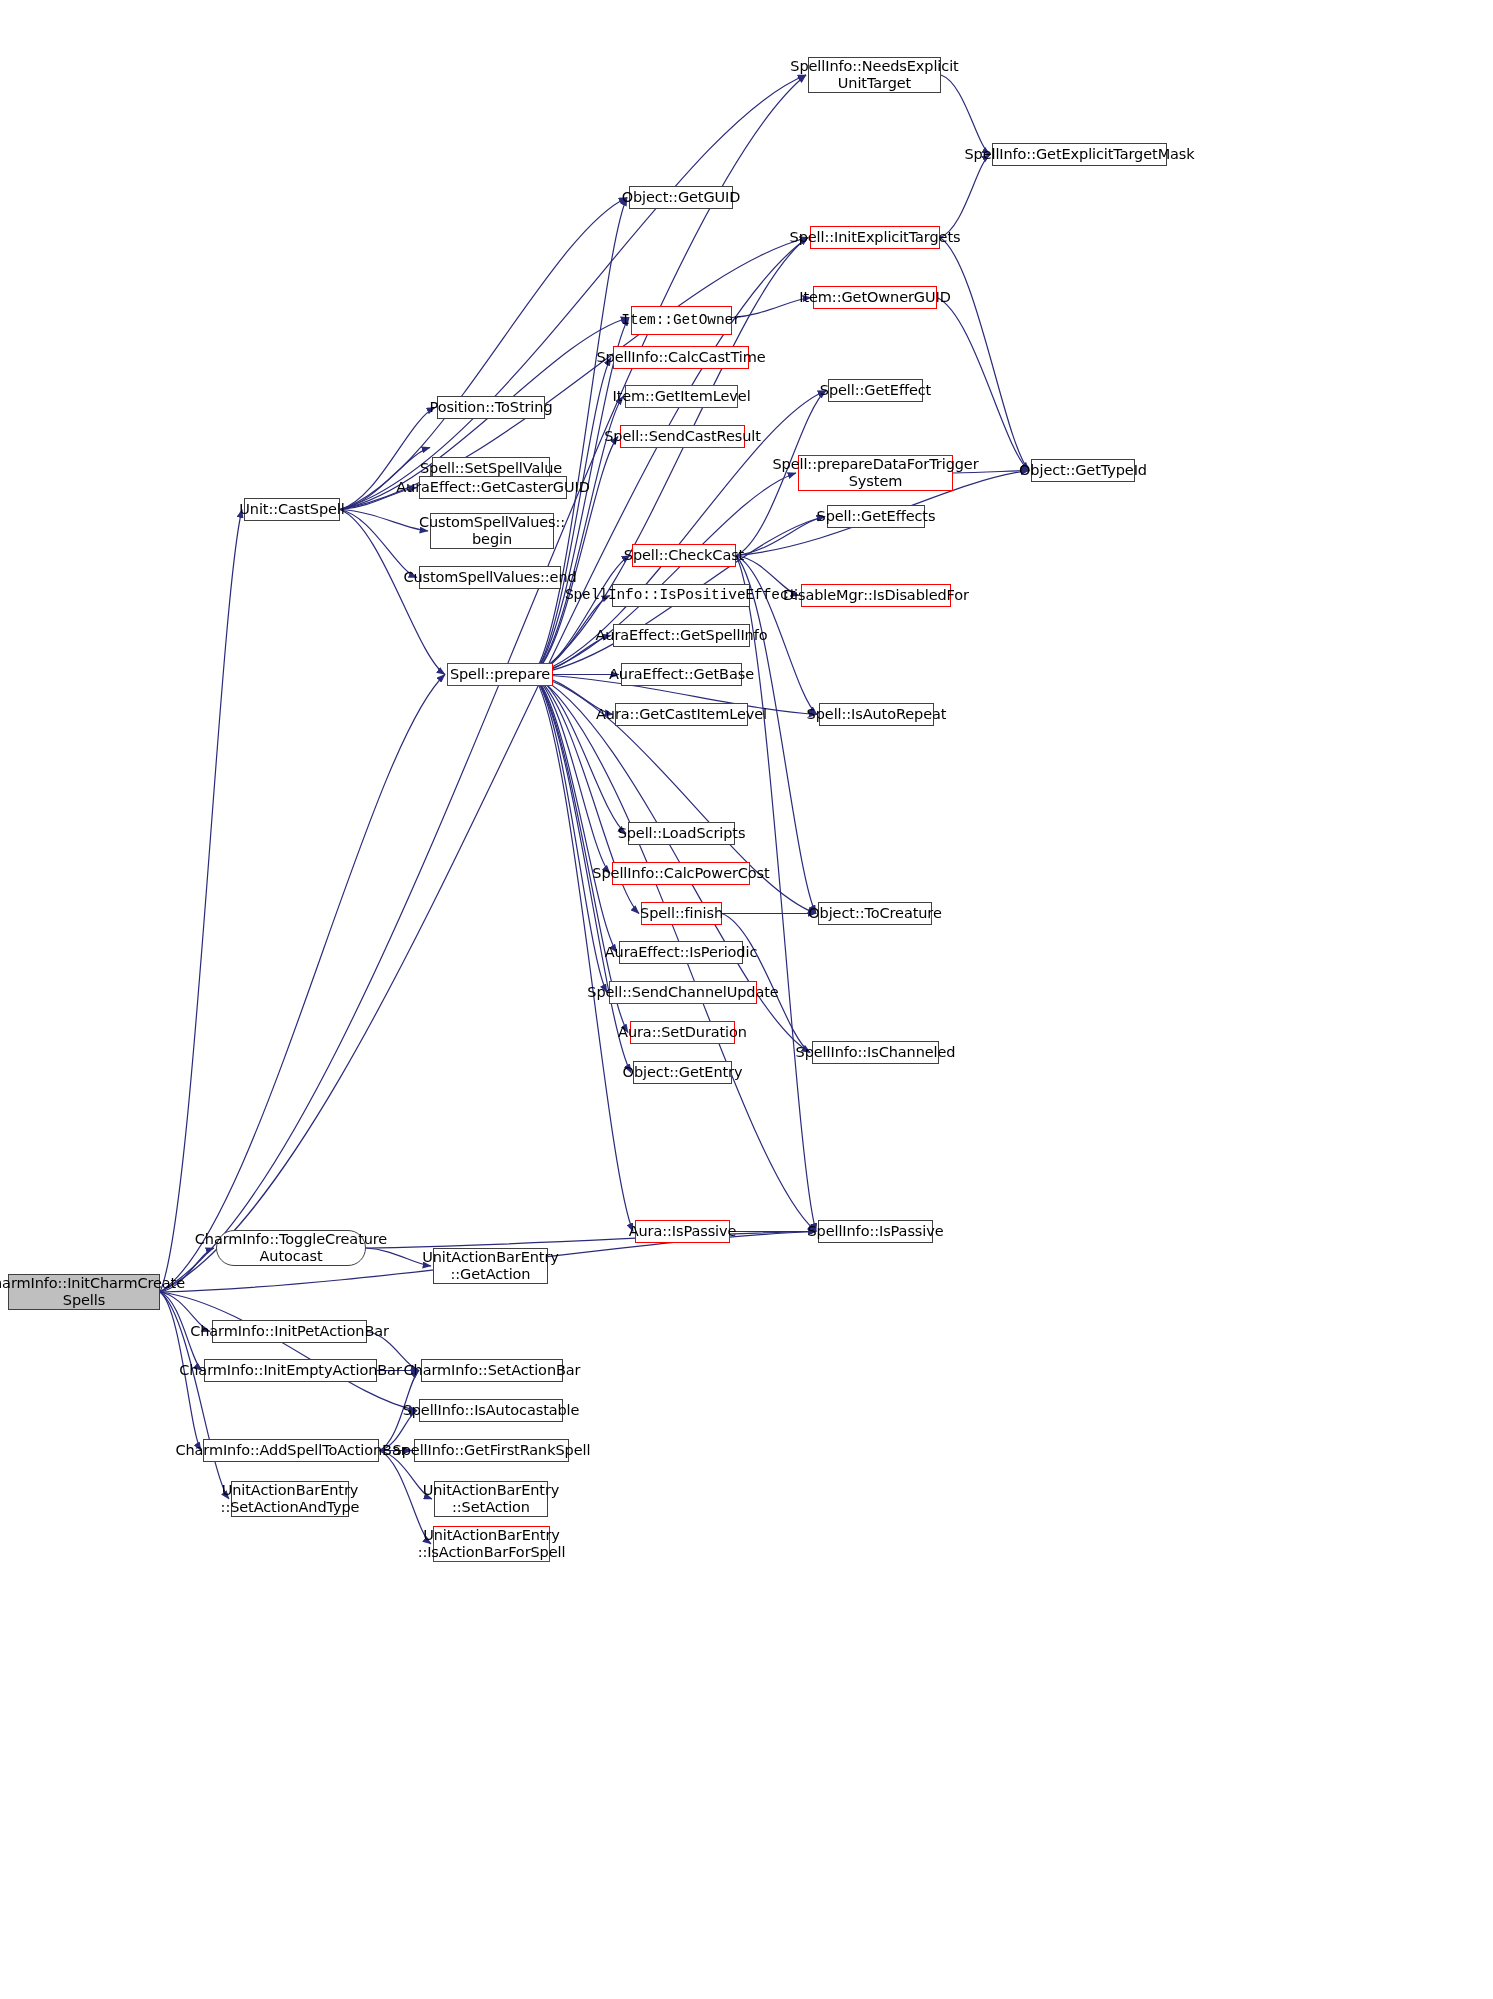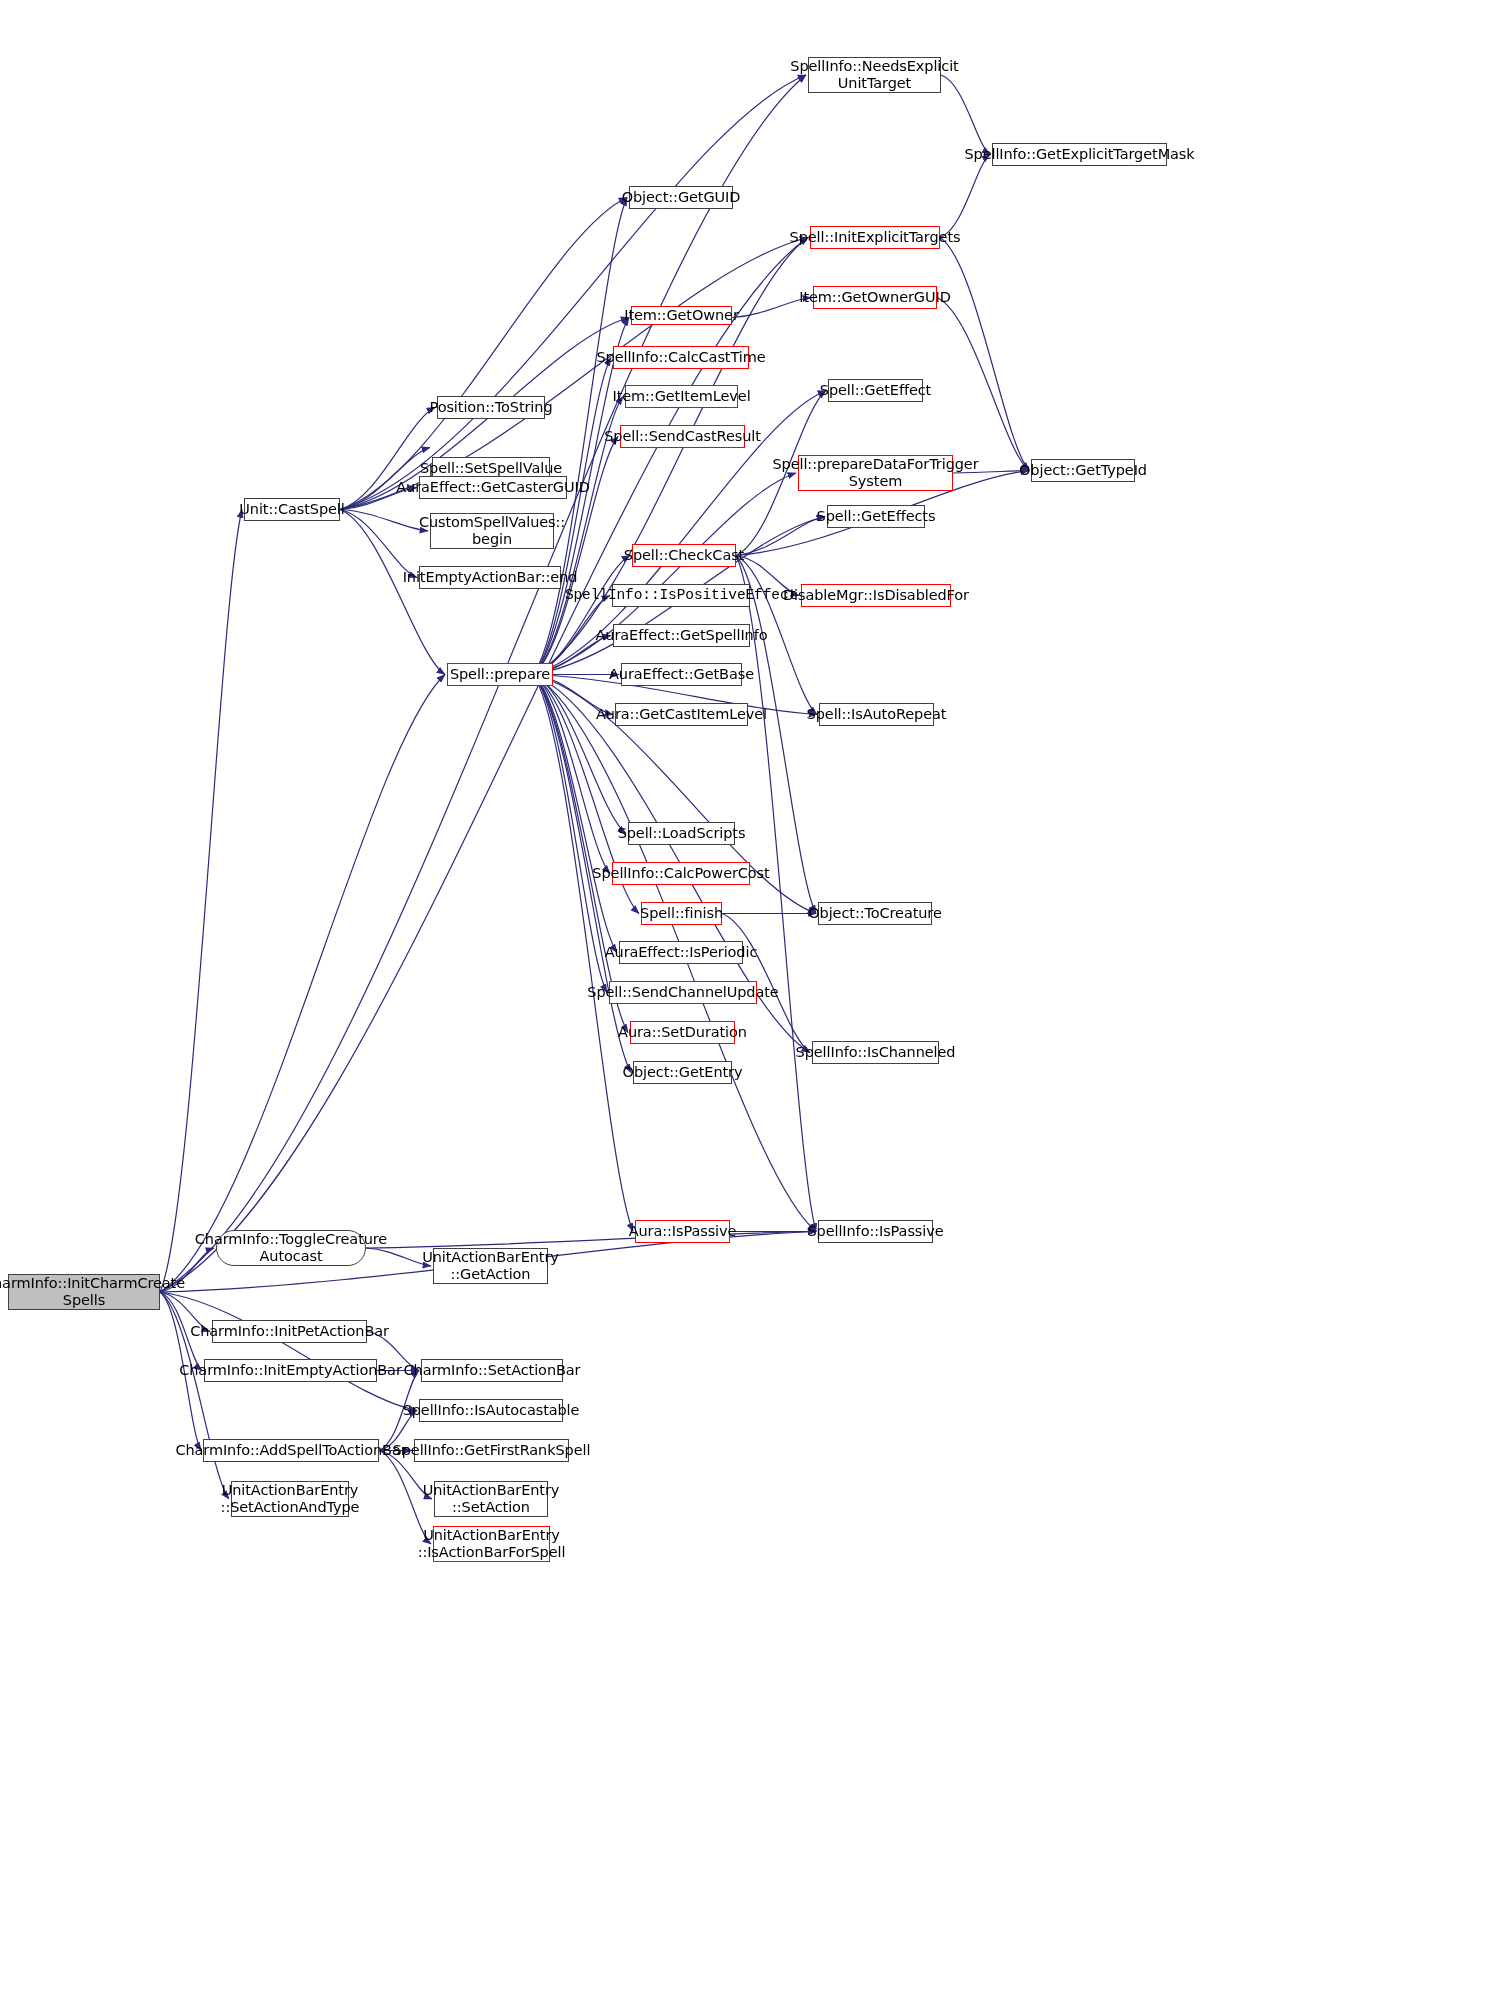--- a/index.html
+++ b/index.html
@@ -137,24 +137,24 @@
   </svg>
   <div id="node-layer">
       <div class="node root" style="left: 8px; top: 1274px; width: 152px; height: 36px;">CharmInfo::InitCharmCreate
 Spells</div>
       <div class="node" style="left: 244px; top: 498px; width: 96px; height: 23px;">Unit::CastSpell</div>
       <div class="node" style="left: 437px; top: 396px; width: 108px; height: 23px;">Position::ToString</div>
       <div class="node" style="left: 432px; top: 436px; width: 118px; height: 23px; margin-top: 21px;">Spell::SetSpellValue</div>
       <div class="node" style="left: 419px; top: 476px; width: 148px; height: 23px;">AuraEffect::GetCasterGUID</div>
       <div class="node" style="left: 430px; top: 513px; width: 124px; height: 36px;">CustomSpellValues::
 begin</div>
-      <div class="node" style="left: 419px; top: 566px; width: 142px; height: 23px;">InitEmptyActionBar::end</div>
+      <div class="node" style="left: 419px; top: 566px; width: 142px; height: 23px;">CustomSpellValues::end</div>
       <div class="node red" style="left: 447px; top: 663px; width: 106px; height: 23px;">Spell::prepare</div>
       <div class="node" style="left: 629px; top: 186px; width: 104px; height: 23px;">Object::GetGUID</div>
-      <div class="node red" style="left: 631px; top: 306px; width: 101px; height: 19px;">Item::GetOwner</div>
+      <div class="node red" style="left: 631px; top: 306px; width: 101px; height: 29px; font-family: Liberation Mono, monospace;">Item::GetOwner</div>
       <div class="node red" style="left: 613px; top: 346px; width: 136px; height: 23px;">SpellInfo::CalcCastTime</div>
       <div class="node red" style="left: 625px; top: 385px; width: 113px; height: 23px;">Item::GetItemLevel</div>
       <div class="node red" style="left: 620px; top: 425px; width: 125px; height: 23px;">Spell::SendCastResult</div>
       <div class="node" style="left: 612px; top: 584px; width: 138px; height: 23px; font-family: Liberation Mono, monospace;">SpellInfo::IsPositiveEffect</div>
       <div class="node" style="left: 613px; top: 624px; width: 137px; height: 23px;">AuraEffect::GetSpellInfo</div>
       <div class="node" style="left: 621px; top: 663px; width: 121px; height: 23px;">AuraEffect::GetBase</div>
       <div class="node" style="left: 615px; top: 703px; width: 133px; height: 23px;">Aura::GetCastItemLevel</div>
       <div class="node" style="left: 628px; top: 822px; width: 107px; height: 23px;">Spell::LoadScripts</div>
       <div class="node red" style="left: 612px; top: 862px; width: 138px; height: 23px;">SpellInfo::CalcPowerCost</div>
       <div class="node red" style="left: 641px; top: 902px; width: 81px; height: 23px;">Spell::finish</div>

